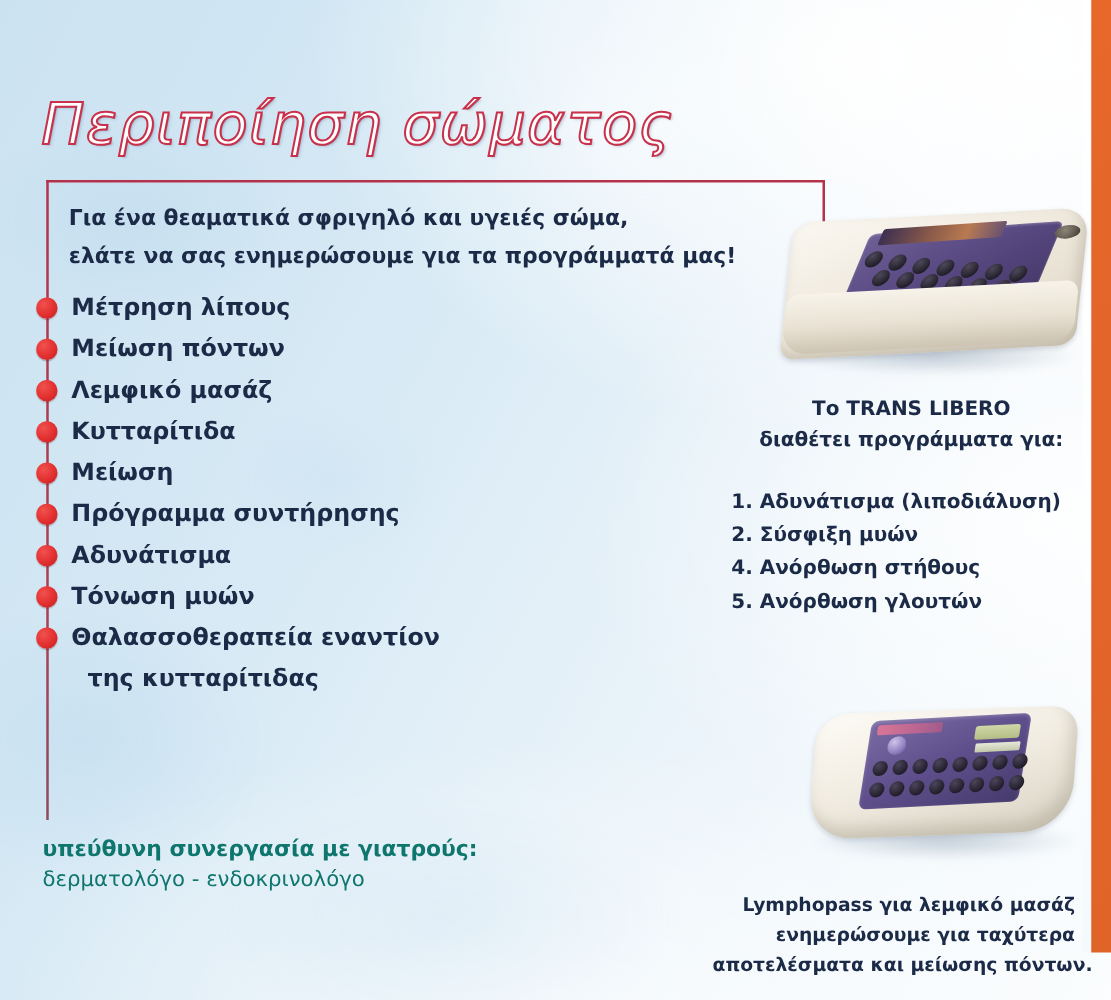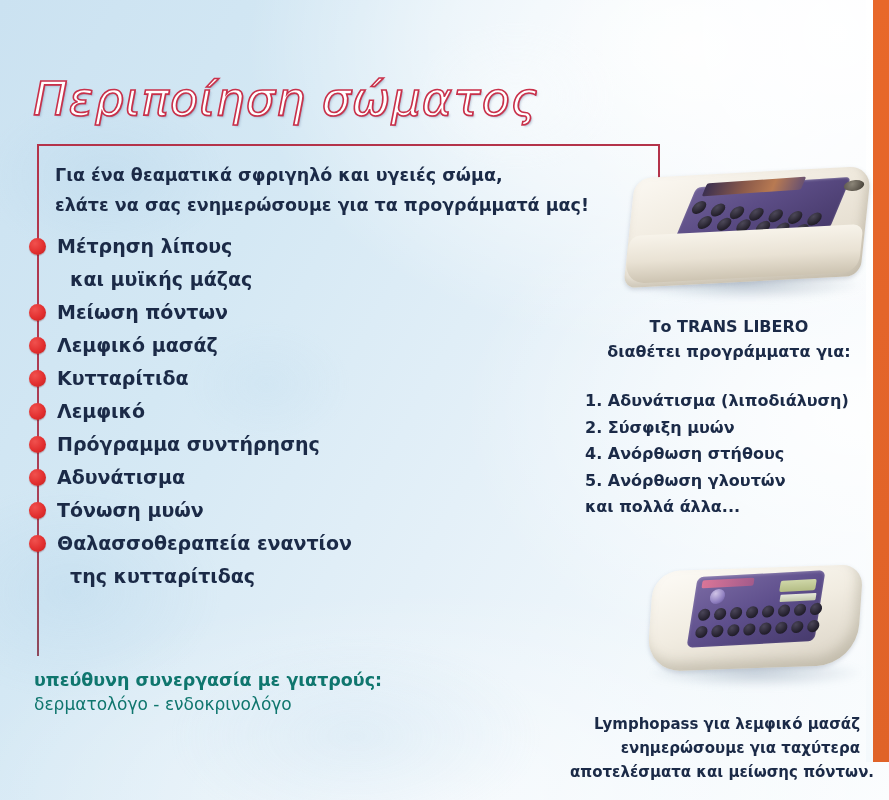--- a/index.html
+++ b/index.html
@@ -372,37 +372,36 @@
 
   <div class="intro">
     <div>Για ένα θεαματικά σφριγηλό και υγειές σώμα,</div>
     <div>ελάτε να σας ενημερώσουμε για τα προγράμματά μας!</div>
   </div>
 
   <div class="bullets">
     <div class="bullet-row">
       <span class="bullet-dot"></span>
       <span class="bullet-text">Μέτρηση λίπους</span>
-      <span class="bullet-text cont">και μυϊκής μάζας</span>
     </div>
     <div class="bullet-row">
       <span class="bullet-dot"></span>
       <span class="bullet-text">Μείωση πόντων</span>
     </div>
     <div class="bullet-row">
       <span class="bullet-dot"></span>
       <span class="bullet-text">Λεμφικό μασάζ</span>
     </div>
     <div class="bullet-row">
       <span class="bullet-dot"></span>
       <span class="bullet-text">Κυτταρίτιδα</span>
     </div>
     <div class="bullet-row">
       <span class="bullet-dot"></span>
-      <span class="bullet-text">Λεμφικό</span>
+      <span class="bullet-text">Μείωση</span>
     </div>
     <div class="bullet-row">
       <span class="bullet-dot"></span>
       <span class="bullet-text">Πρόγραμμα συντήρησης</span>
     </div>
     <div class="bullet-row">
       <span class="bullet-dot"></span>
       <span class="bullet-text">Αδυνάτισμα</span>
     </div>
     <div class="bullet-row">
@@ -448,21 +447,20 @@
   <div class="right-heading">
     <div>Το TRANS LIBERO</div>
     <div>διαθέτει προγράμματα για:</div>
   </div>
 
   <div class="right-list">
     <div>1. Αδυνάτισμα (λιποδιάλυση)</div>
     <div>2. Σύσφιξη μυών</div>
     <div>4. Ανόρθωση στήθους</div>
     <div>5. Ανόρθωση γλουτών</div>
-    <div>και πολλά άλλα...</div>
   </div>
 
   <div class="dev2">
     <div class="dev2-shadow"></div>
     <div class="dev2-body"></div>
     <div class="dev2-panel"></div>
     <div class="dev2-logo"></div>
     <div class="dev2-badge"></div>
     <div class="dev2-lcd"></div>
     <div class="dev2-lcd2"></div>

